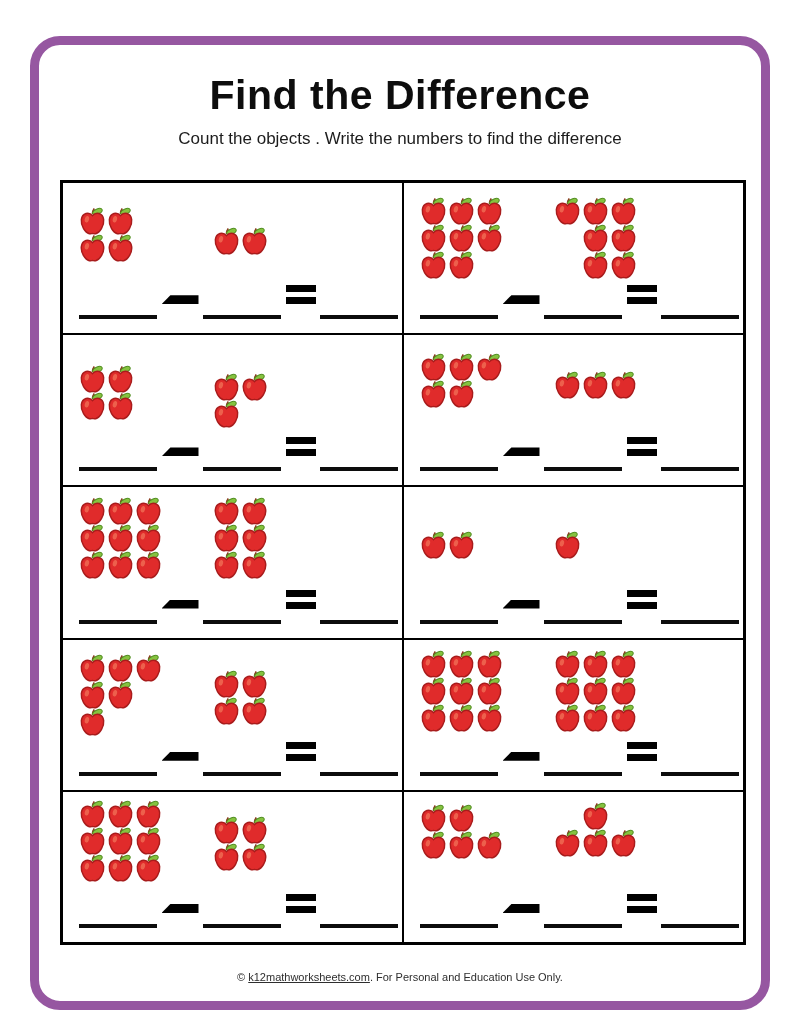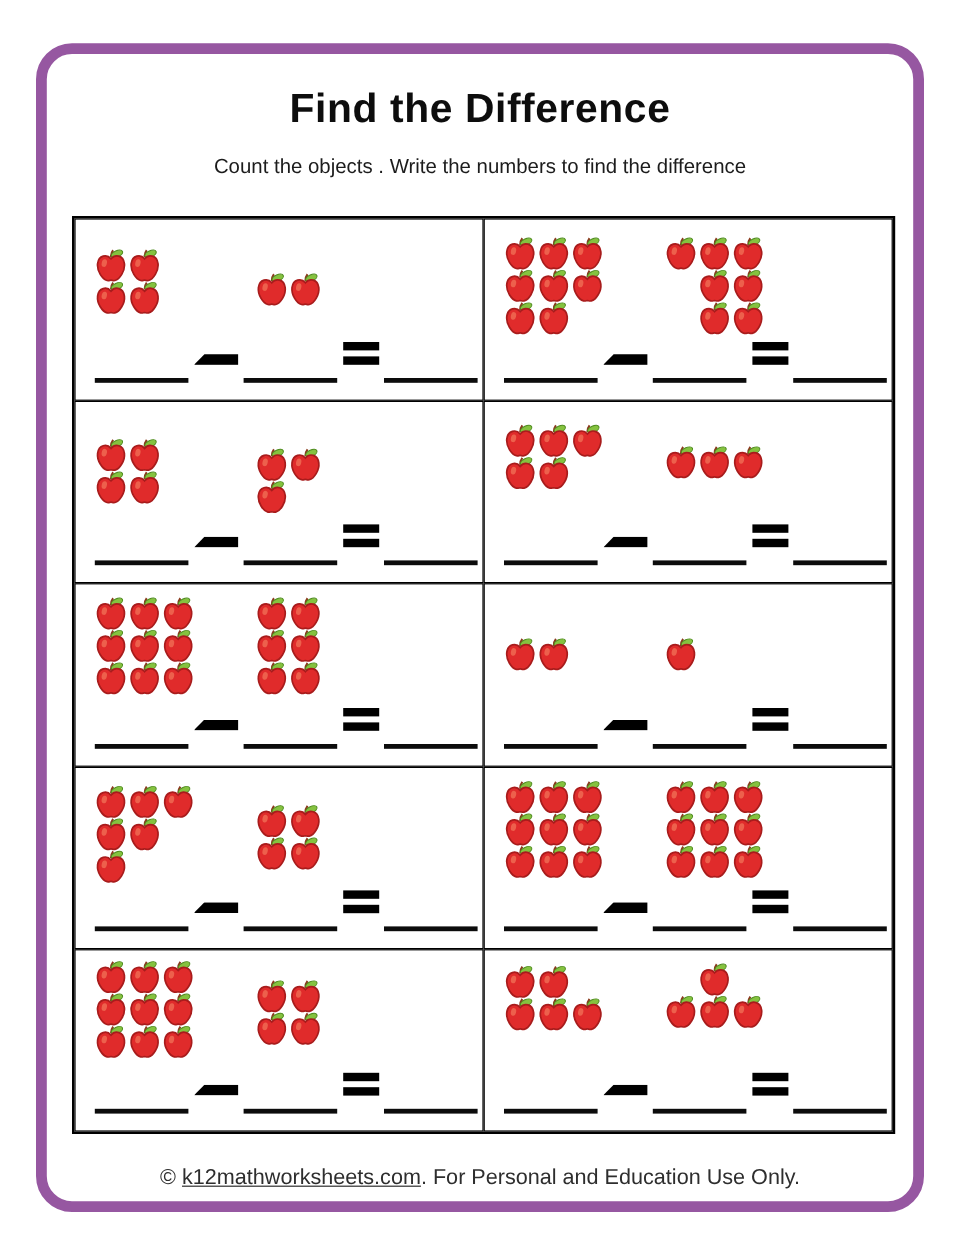--- a/index.html
+++ b/index.html
@@ -1,21 +1,21 @@
 <!DOCTYPE html>
 <html><head>
 <meta charset="utf-8">
 <style>
   html,body{margin:0;padding:0;background:#ffffff;}
   .page{position:relative;width:800px;height:1035px;background:#ffffff;overflow:hidden;
         font-family:"Liberation Sans", sans-serif;color:#111;}
   .frame{position:absolute;left:30px;top:36px;width:722px;height:956px;
          border:9px solid #9657a1;border-radius:30px;background:#fff;}
   .title{position:absolute;top:72px;left:0;width:100%;text-align:center;
-         font-size:34px;font-weight:bold;color:#0d0d0d;margin:0;letter-spacing:.5px;}
+         font-size:41px;font-weight:bold;color:#0d0d0d;margin:0;letter-spacing:.5px;}
   .subtitle{position:absolute;top:129px;left:0;width:100%;text-align:center;
             font-size:17px;color:#1c1c1c;margin:0;}
   .grid{position:absolute;left:60px;top:180px;width:686px;height:765px;
         display:grid;grid-template-columns:1fr 1fr;grid-template-rows:repeat(5,1fr);
         border:2px solid #000;box-sizing:border-box;background:#fff;}
   .cell{border:1px solid #000;position:relative;box-sizing:border-box;overflow:hidden;}
   .group{position:absolute;}
   .group.left{left:16px;}
   .group.right{left:150px;}
   .apple-row{display:flex;margin-top:-2px;}
@@ -25,21 +25,21 @@
   .apple-row.center{justify-content:center;}
   .apple-row svg{width:27px;height:29px;margin-right:1px;flex:0 0 auto;}
   .answers{position:absolute;left:16px;right:4px;bottom:14px;display:flex;
            align-items:flex-end;justify-content:space-between;}
   .blank{width:78px;height:4px;background:#0c0c0c;}
   .minus{width:37px;height:9px;background:#000;margin-bottom:15px;
          clip-path:polygon(24% 0,100% 0,100% 100%,0 100%);}
   .equals{display:flex;flex-direction:column;gap:5px;margin-bottom:15px;}
   .equals i{display:block;width:30px;height:7px;background:#000;}
   .footer{position:absolute;top:971px;left:0;width:100%;text-align:center;
-          font-size:18px;color:#2e2e2e;}
+          font-size:11px;color:#2e2e2e;}
   .footer a{color:#2e2e2e;text-decoration:underline;cursor:pointer;}
 </style>
 </head>
 <body>
 
 <div class="page">
   <div class="frame"></div>
   <h1 class="title">Find the Difference</h1>
   <p class="subtitle">Count the objects . Write the numbers to find the difference</p>
   <div class="grid" id="grid">

